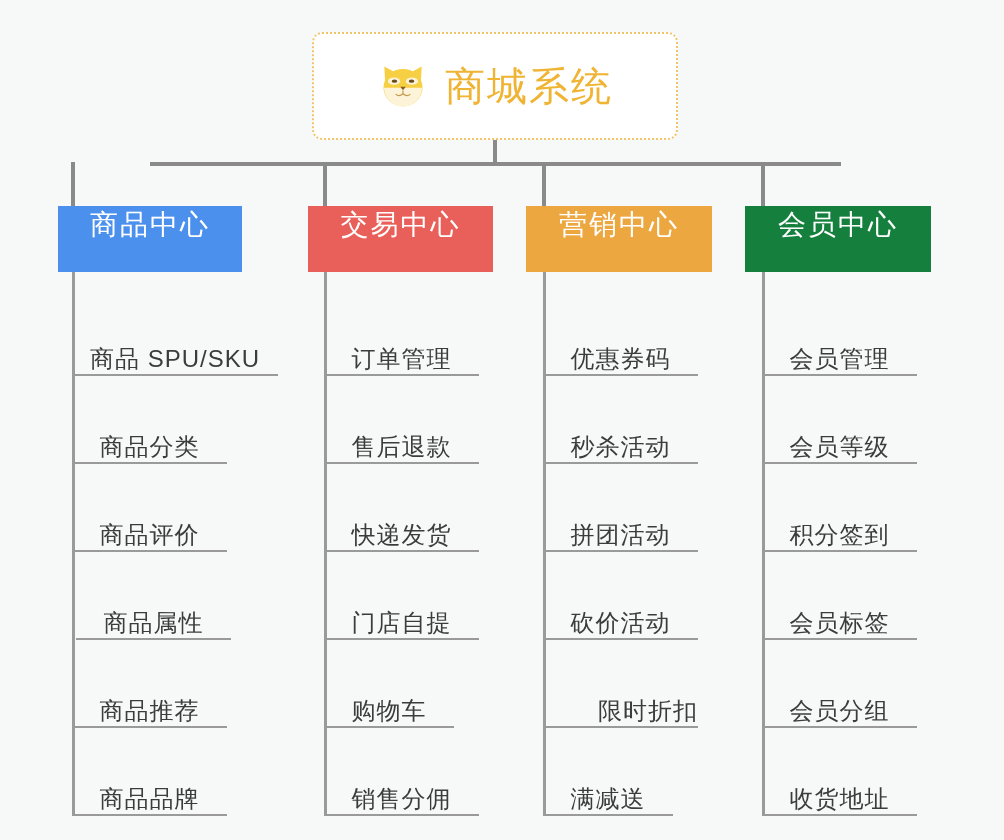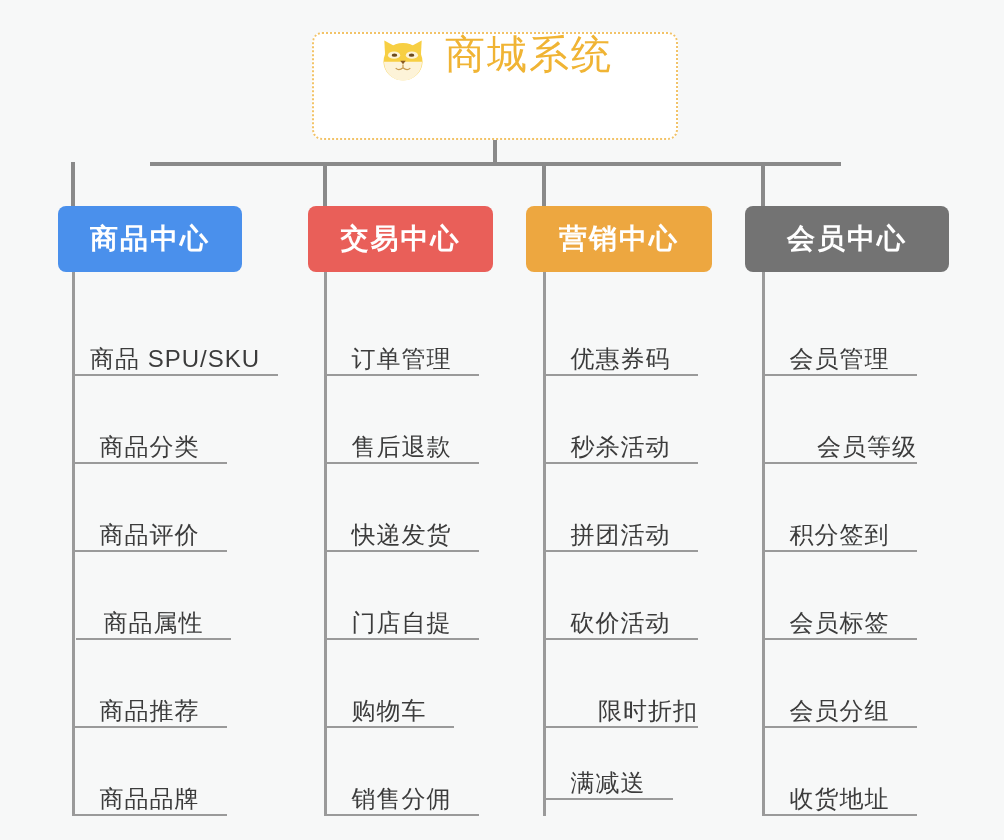--- a/index.html
+++ b/index.html
@@ -24,20 +24,21 @@
     position: absolute;
     left: 312px;
     top: 32px;
     width: 366px;
     height: 108px;
     box-sizing: border-box;
     background: #ffffff;
     border: 2px dotted #f2c368;
     border-radius: 10px;
     display: flex;
+    align-items: center;
     justify-content: center;
     gap: 16px;
   }
   .root-icon {
     width: 52px;
     height: 52px;
     flex: 0 0 auto;
     display: block;
   }
   .root-title {
@@ -70,29 +71,27 @@
     width: 4px;
     height: 46px;
   }
 
   
   .cat-head {
     position: absolute;
     top: 206px;
     height: 66px;
     box-sizing: border-box;
-    border-radius: 8px;
+    border-radius: 0;
     display: flex;
-    align-items: center;
     justify-content: center;
     color: #ffffff;
     font-size: 28px;
     letter-spacing: 2px;
     white-space: nowrap;
-    font-weight: bold;
   }
 
   
   .col-spine {
     position: absolute;
     width: 3px;
     background: #9a9a9a;
     top: 272px;
   }
   .item {
@@ -205,32 +204,32 @@
       </div>
       <div class="item" style="left: 543px; width: 155px; top: 464px;">
         <span class="item-label">拼团活动</span>
       </div>
       <div class="item" style="left: 543px; width: 155px; top: 552px;">
         <span class="item-label">砍价活动</span>
       </div>
       <div class="item" style="left: 543px; width: 155px; top: 640px; justify-content: flex-end;">
         <span class="item-label">限时折扣</span>
       </div>
-      <div class="item" style="left: 543px; width: 130px; top: 712px;">
+      <div class="item" style="left: 543px; width: 130px; top: 728px;">
         <span class="item-label">满减送</span>
       </div>
       <div class="conn conn-drop" style="left: 761px;"></div>
-      <div class="cat-head" style="left: 745px; width: 204px; background: #737373;">
+      <div class="cat-head" style="left: 745px; width: 186px; background: #15803d;">
         <span>会员中心</span>
       </div>
       <div class="col-spine" style="left: 762px; height: 544px;"></div>
       <div class="item" style="left: 762px; width: 155px; top: 288px;">
         <span class="item-label">会员管理</span>
       </div>
-      <div class="item" style="left: 762px; width: 155px; top: 376px; justify-content: flex-end;">
+      <div class="item" style="left: 762px; width: 155px; top: 376px;">
         <span class="item-label">会员等级</span>
       </div>
       <div class="item" style="left: 762px; width: 155px; top: 464px;">
         <span class="item-label">积分签到</span>
       </div>
       <div class="item" style="left: 762px; width: 155px; top: 552px;">
         <span class="item-label">会员标签</span>
       </div>
       <div class="item" style="left: 762px; width: 155px; top: 640px;">
         <span class="item-label">会员分组</span>

